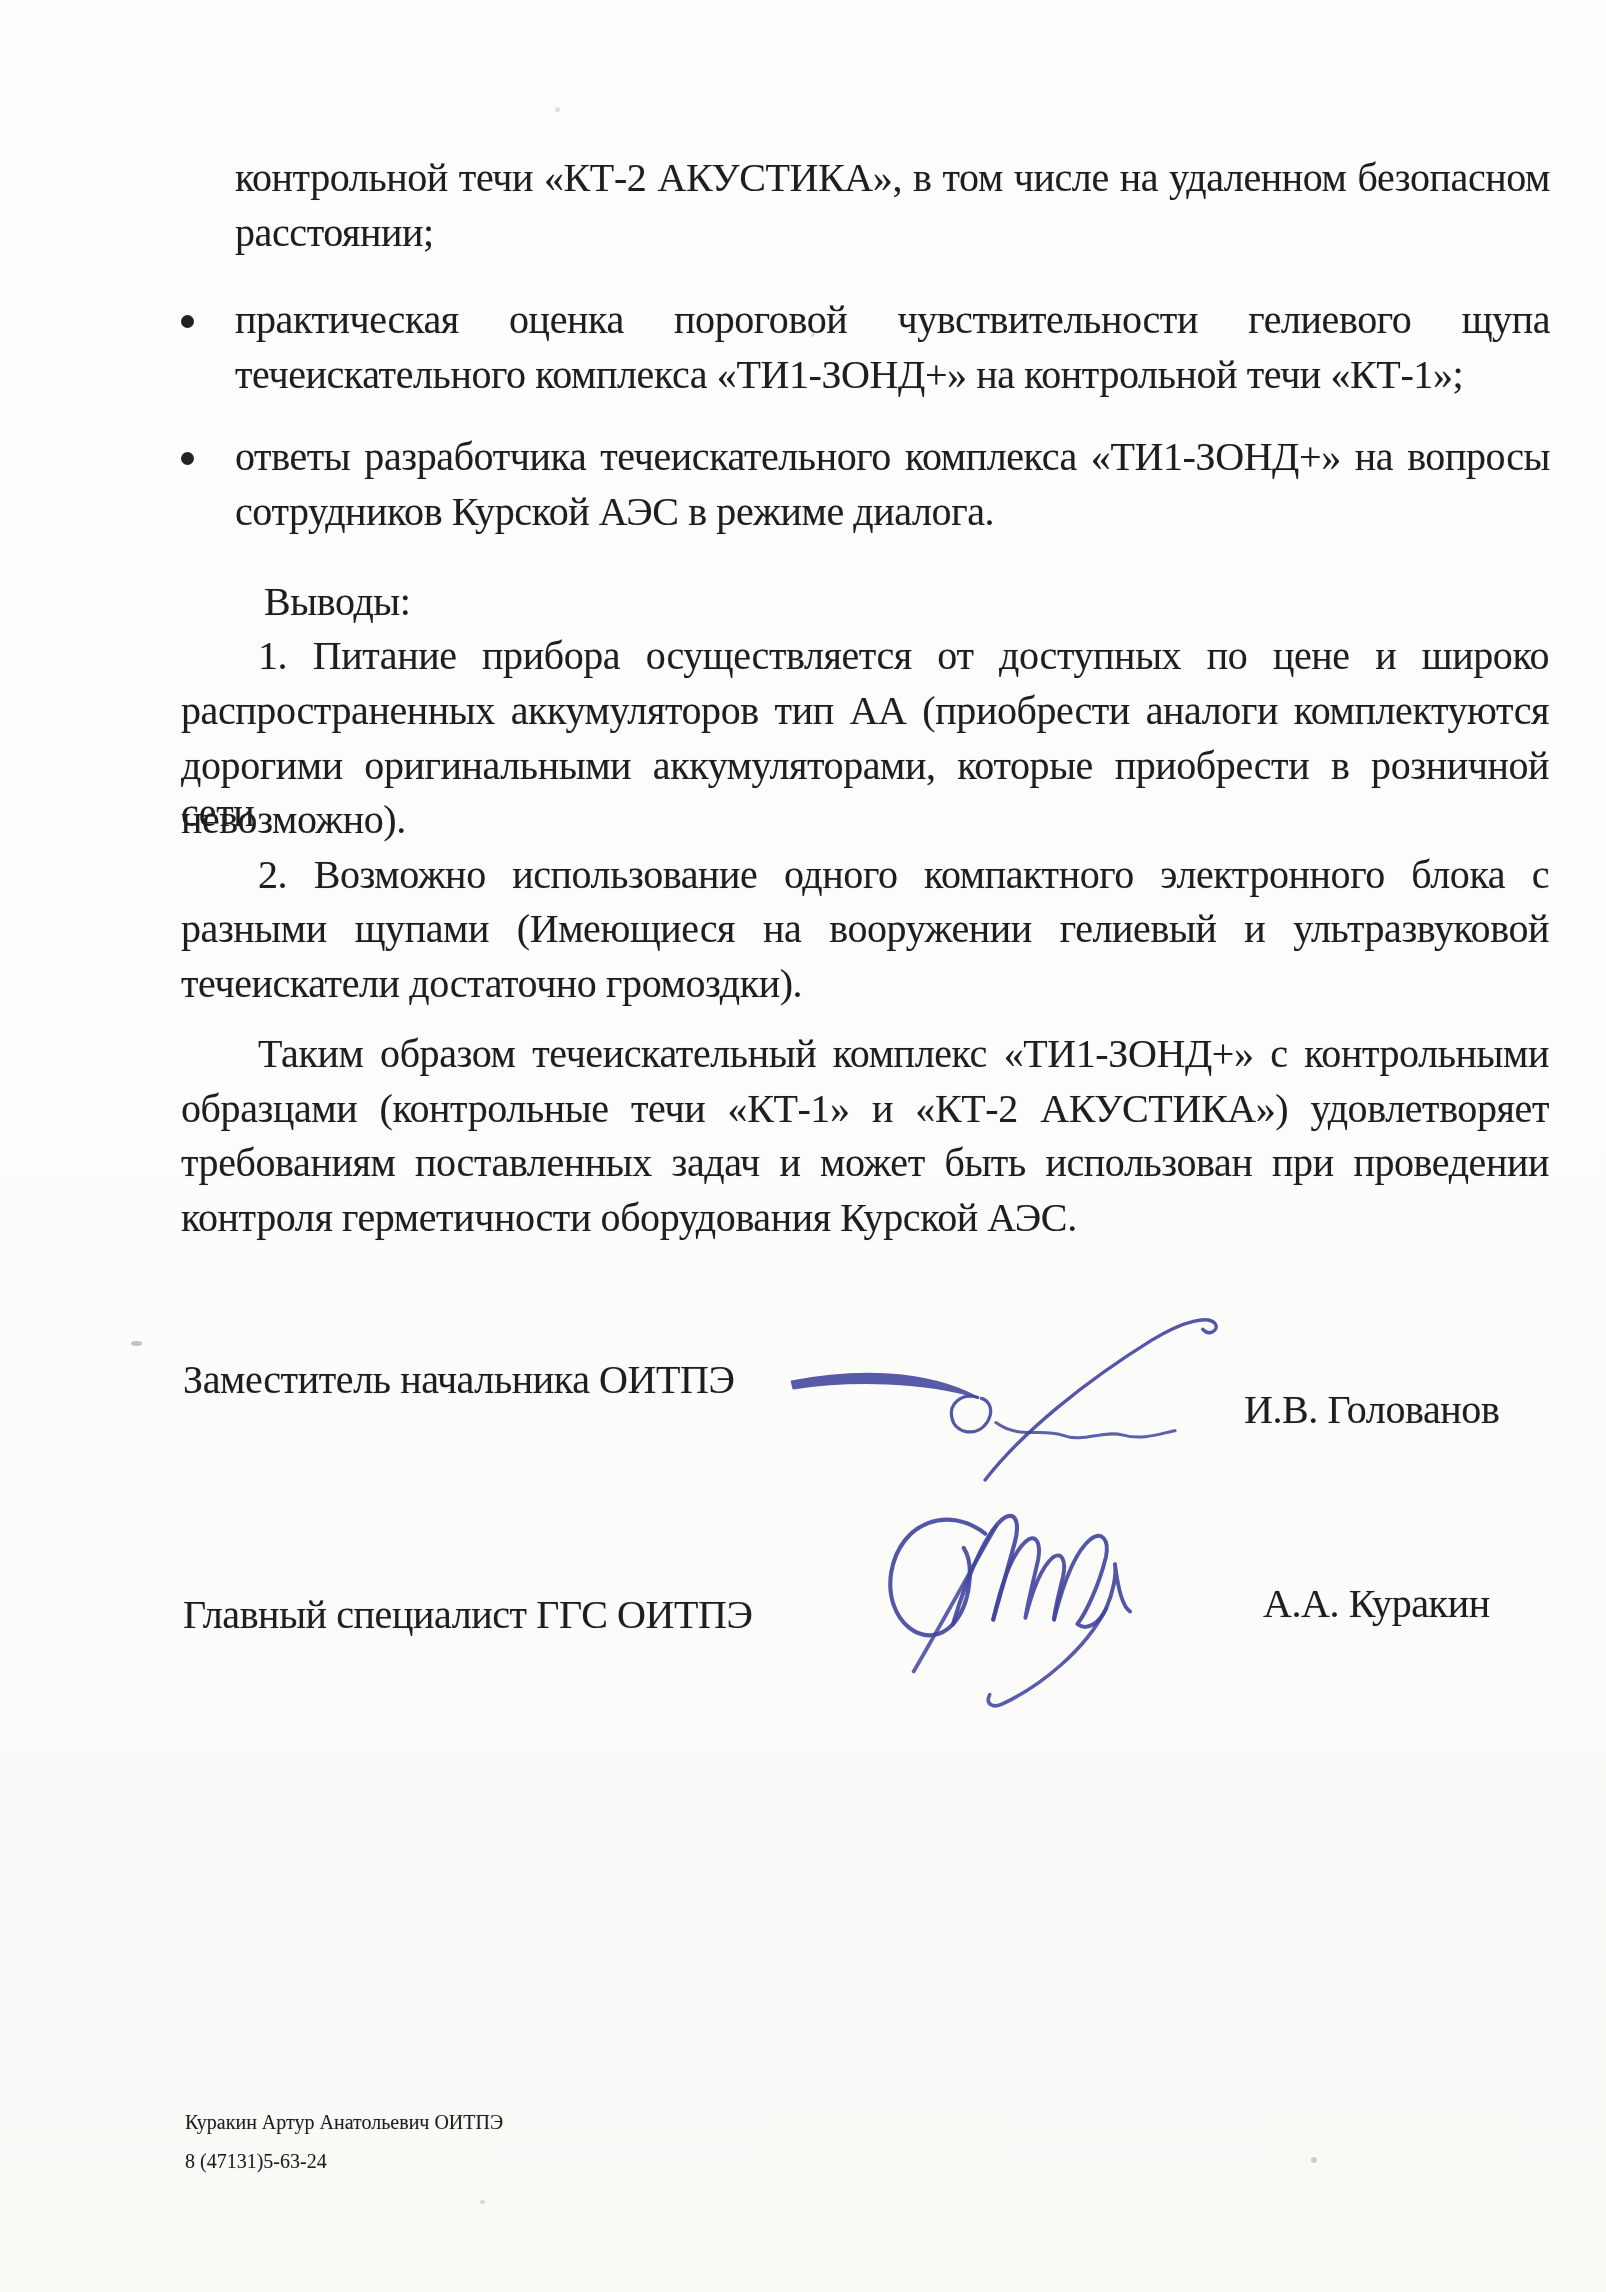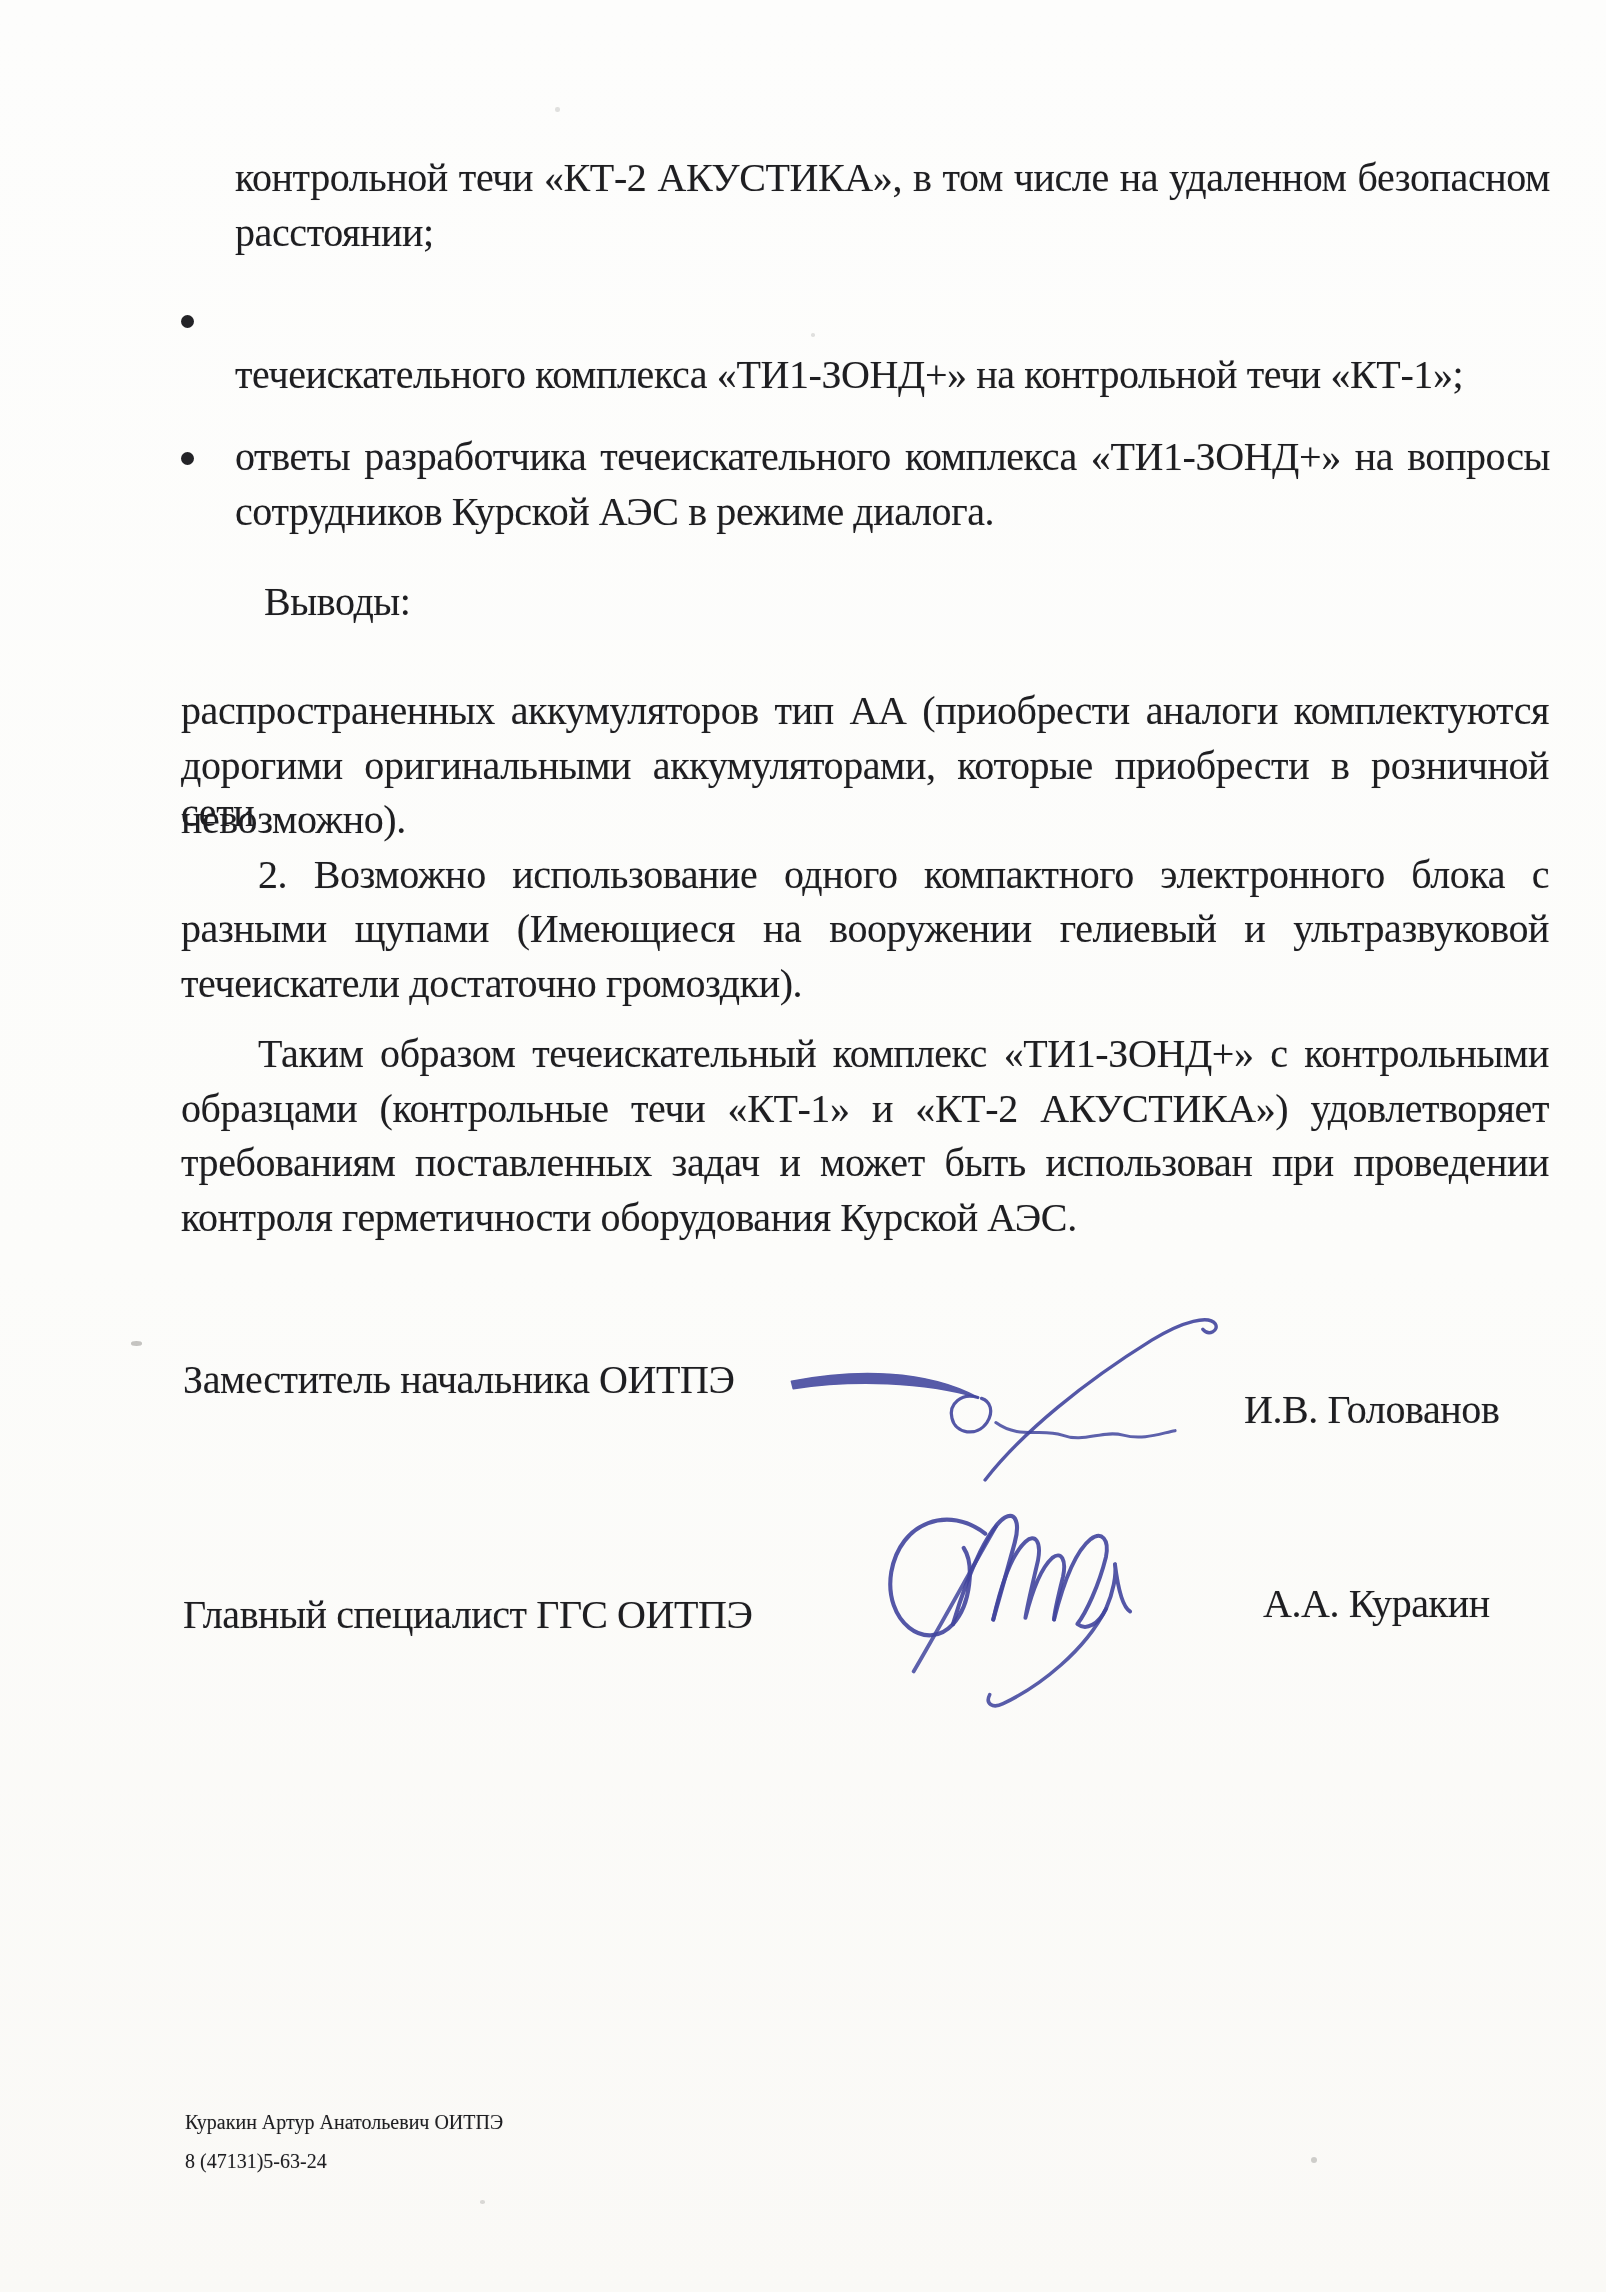--- a/index.html
+++ b/index.html
@@ -30,28 +30,30 @@
 </style>
 </head>
 <body>
 
 <div class="page">
 
   <div class="ln j" style="top:154px;left:235px;width:1315px">контрольной течи «КТ-2 АКУСТИКА», в том числе на удаленном безопасном</div>
   <div class="ln" style="top:209px;left:235px">расстоянии;</div>
 
   <div class="dot" style="top:315px;left:181px"></div>
+  <div class="ln j" style="top:296px;left:235px;width:1315px">практическая оценка пороговой чувствительности гелиевого щупа</div>
   <div class="ln" style="top:351px;left:235px">течеискательного комплекса «ТИ1-ЗОНД+» на контрольной течи «КТ-1»;</div>
 
   <div class="dot" style="top:452px;left:181px"></div>
   <div class="ln j" style="top:433px;left:235px;width:1315px">ответы разработчика течеискательного комплекса «ТИ1-ЗОНД+» на вопросы</div>
   <div class="ln" style="top:488px;left:235px">сотрудников Курской АЭС в режиме диалога.</div>
 
   <div class="ln" style="top:578px;left:264px">Выводы:</div>
 
+  <div class="ln j" style="top:632px;left:258px;width:1291px">1. Питание прибора осуществляется от доступных по цене и широко</div>
   <div class="ln j" style="top:687px;left:181px;width:1368px">распространенных аккумуляторов тип АА (приобрести аналоги комплектуются</div>
   <div class="ln j" style="top:742px;left:181px;width:1368px">дорогими оригинальными аккумуляторами, которые приобрести в розничной сети</div>
   <div class="ln" style="top:796px;left:181px">невозможно).</div>
 
   <div class="ln j" style="top:851px;left:258px;width:1291px">2. Возможно использование одного компактного электронного блока с</div>
   <div class="ln j" style="top:905px;left:181px;width:1368px">разными щупами (Имеющиеся на вооружении гелиевый и ультразвуковой</div>
   <div class="ln" style="top:960px;left:181px">течеискатели достаточно громоздки).</div>
 
   <div class="ln j" style="top:1030px;left:258px;width:1291px">Таким образом течеискательный комплекс «ТИ1-ЗОНД+» с контрольными</div>
   <div class="ln j" style="top:1085px;left:181px;width:1368px">образцами (контрольные течи «КТ-1» и «КТ-2 АКУСТИКА») удовлетворяет</div>

